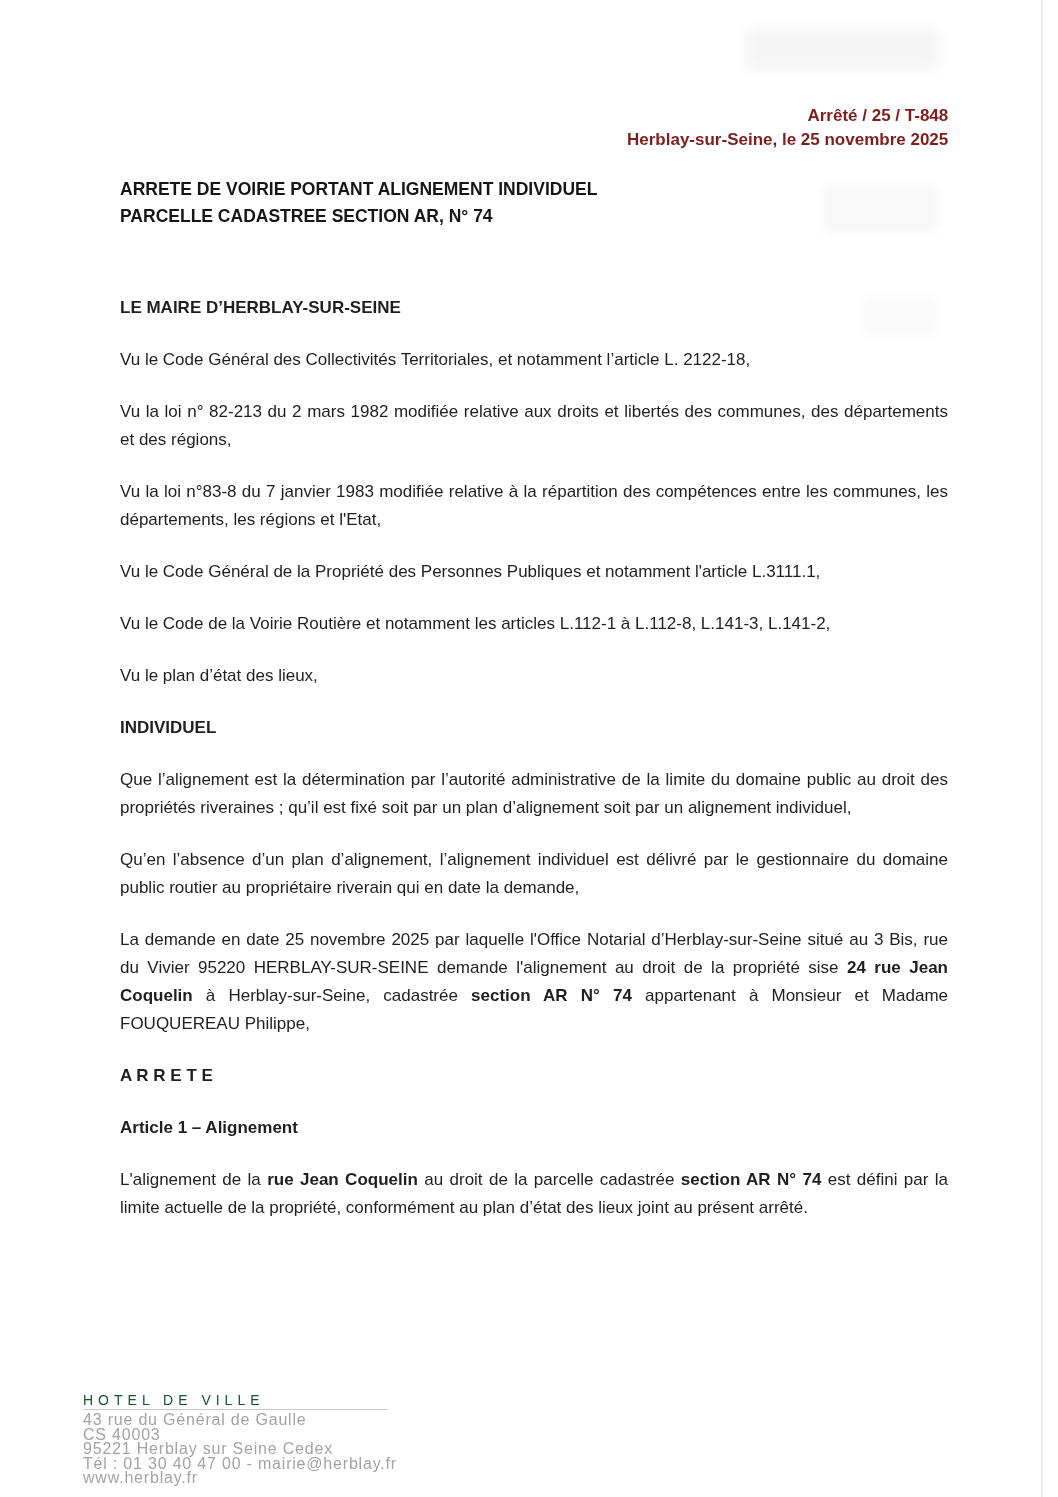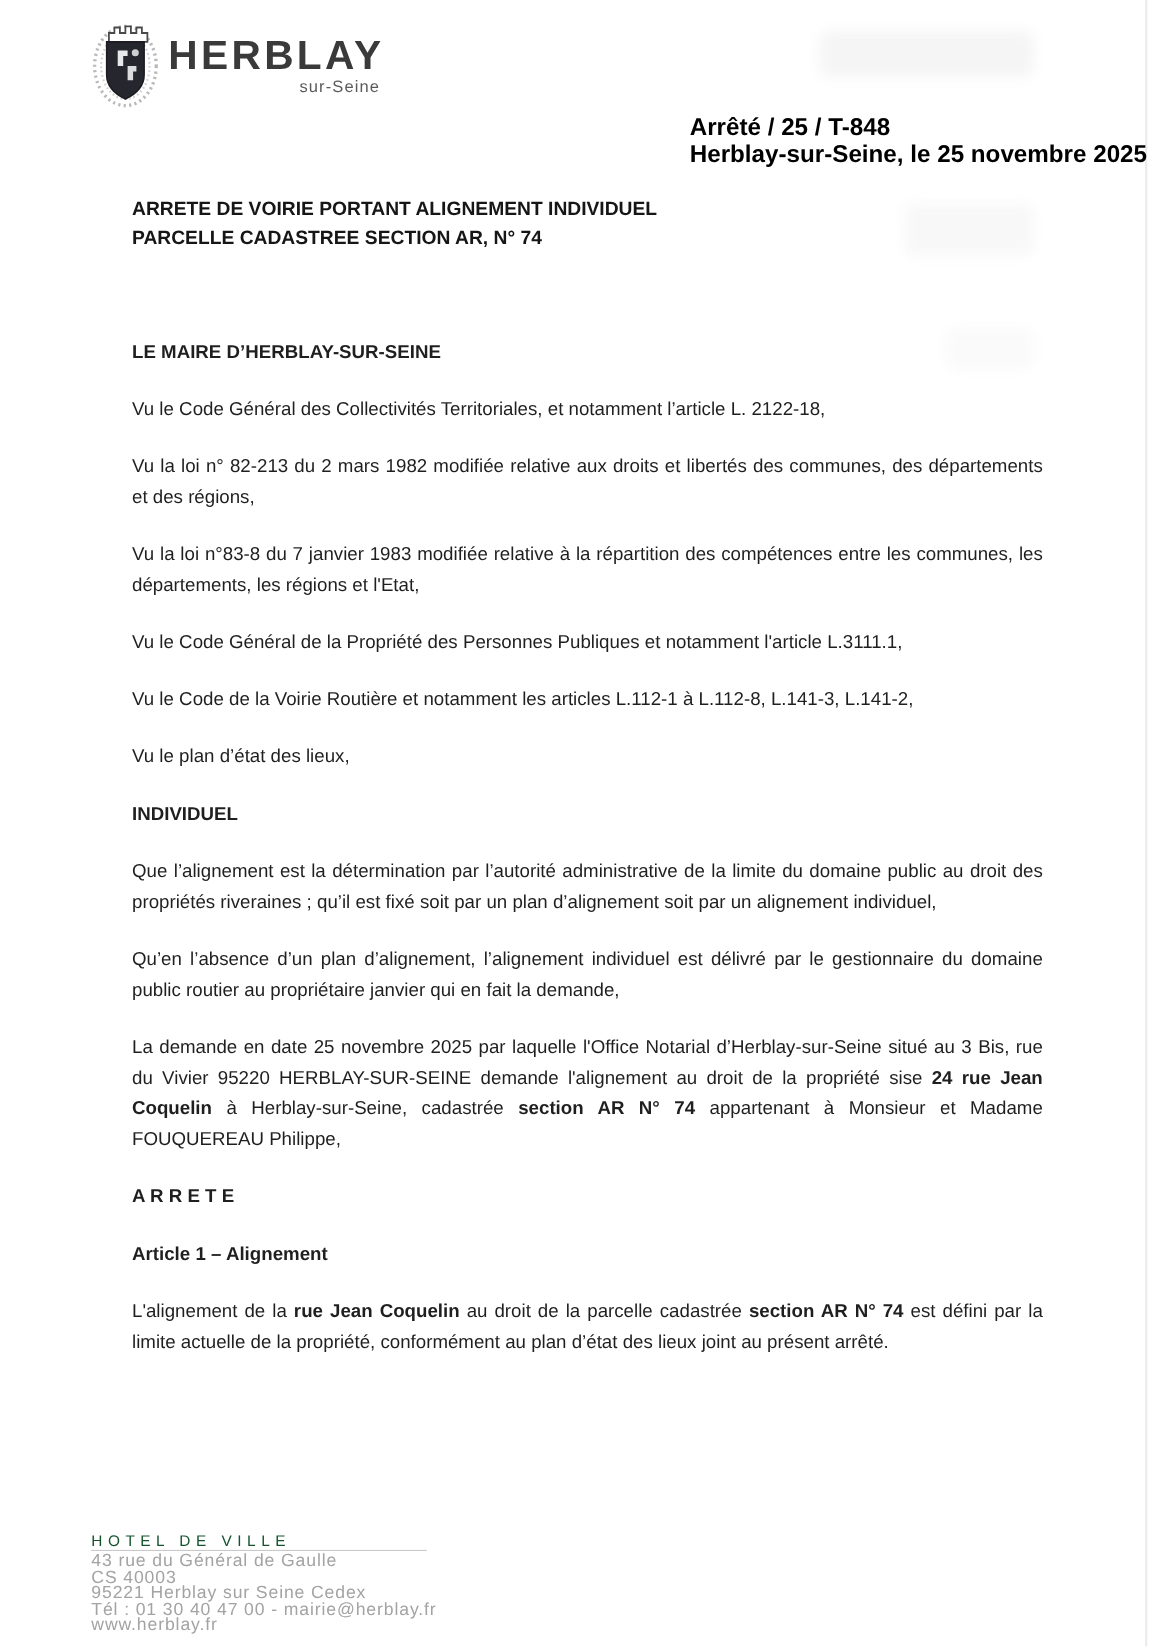--- a/index.html
+++ b/index.html
@@ -26,30 +26,30 @@
     font-size:37px;font-weight:bold;color:var(--logo-ink);
     letter-spacing:3px;line-height:1;margin-top:16px;
   }
   .logo-sub{
     font-size:15px;color:#5a5a5a;letter-spacing:1px;
     text-align:right;margin-top:2px;padding-right:4px;
   }
   
   .ref-block{
     position:absolute;left:627px;top:104px;
-    font-size:22px;font-weight:bold;line-height:24px;color:#000000;
+    font-size:17px;font-weight:bold;line-height:24px;color:#7f1d1d;text-align:right;
   }
   
   .doc-title{
     position:absolute;left:120px;right:111px;top:176px;
     text-align:left;font-size:17.5px;font-weight:bold;line-height:27px;color:#161616;
   }
   
   .doc-body{
-    position:absolute;left:120px;top:306px;width:828px;
+    position:absolute;left:120px;top:294px;width:828px;
     font-size:17px;line-height:28px;text-align:justify;color:var(--ink);
   }
   .doc-body p,.doc-body h3{margin:0 0 24px 0;padding:0;}
   .doc-body h3{font-size:17px;line-height:28px;font-weight:bold;text-align:left;}
   .doc-body .gap-lg{margin-top:4px;}
   .doc-body .gap-xl{margin-top:24px;}
   .b{font-weight:bold;}
   
   .footer{
     position:absolute;left:83px;top:1392px;color:var(--muted);
@@ -71,39 +71,20 @@
 </head>
 <body>
 
 <div class="page">
 
   <div class="artifact a1"></div>
   <div class="artifact a2"></div>
   <div class="artifact a3"></div>
   <div class="artifact edge-line"></div>
 
-  <div class="logo">
-    <svg class="crest" viewBox="0 0 62 84">
-
-      <ellipse cx="31" cy="44" rx="28" ry="36" fill="none" stroke="#b9b9b9" stroke-width="3" stroke-dasharray="2 3"></ellipse>
-      <ellipse cx="31" cy="44" rx="22" ry="30" fill="none" stroke="#cfcfcf" stroke-width="2" stroke-dasharray="1.5 2.5"></ellipse>
-
-      <path d="M16 14 h5 v-5 h5 v5 h5 v-6 h5 v6 h5 v-5 h5 v5 h5 v8 h-35 z" fill="#ffffff" stroke="#4a4a4a" stroke-width="1.6"></path>
-
-      <path d="M14 22 h34 v30 q0 14 -17 22 q-17 -8 -17 -22 z" fill="#26262e" stroke="#1c1c22" stroke-width="1.5"></path>
-
-      <path d="M24 30 v14 h5 v-9 h4 v-5 z" fill="#e8e8ea"></path>
-      <path d="M33 44 v13 h5 v-8 h3 v-5 z" fill="#dcdcde"></path>
-      <circle cx="40" cy="32" r="3.2" fill="#cfcfd2"></circle>
-    </svg>
-    <div class="logo-text">
-      <div class="logo-name">HERBLAY</div>
-      <div class="logo-sub">sur-Seine</div>
-    </div>
-  </div>
 
   <div class="ref-block">
     <div>Arrêté / 25 / T-848</div>
     <div>Herblay-sur-Seine, le 25 novembre 2025</div>
   </div>
 
   <div class="doc-title">
     <div>ARRETE DE VOIRIE PORTANT ALIGNEMENT INDIVIDUEL</div>
     <div>PARCELLE CADASTREE SECTION AR, N° 74</div>
   </div>
@@ -111,21 +92,21 @@
   <div class="doc-body">
       <h3><span class="b">LE MAIRE D’HERBLAY-SUR-SEINE</span></h3>
       <p><span>Vu le Code Général des Collectivités Territoriales, et notamment l’article L. 2122-18,</span></p>
       <p><span>Vu la loi n° 82-213 du 2 mars 1982 modifiée relative aux droits et libertés des communes, des départements et des régions,</span></p>
       <p><span>Vu la loi n°83-8 du 7 janvier 1983 modifiée relative à la répartition des compétences entre les communes, les départements, les régions et l'Etat,</span></p>
       <p><span>Vu le Code Général de la Propriété des Personnes Publiques et notamment l'article L.3111.1,</span></p>
       <p><span>Vu le Code de la Voirie Routière et notamment les articles L.112-1 à L.112-8, L.141-3, L.141-2,</span></p>
       <p><span>Vu le plan d’état des lieux,</span></p>
       <h3><span class="b">INDIVIDUEL</span></h3>
       <p><span>Que l’alignement est la détermination par l’autorité administrative de la limite du domaine public au droit des propriétés riveraines ; qu’il est fixé soit par un plan d’alignement soit par un alignement individuel,</span></p>
-      <p><span>Qu’en l’absence d’un plan d’alignement, l’alignement individuel est délivré par le gestionnaire du domaine public routier au propriétaire janvier qui en fait la demande,</span></p>
+      <p><span>Qu’en l’absence d’un plan d’alignement, l’alignement individuel est délivré par le gestionnaire du domaine public routier au propriétaire riverain qui en date la demande,</span></p>
       <p><span>La demande en date 25 novembre 2025 par laquelle l'Office Notarial d’Herblay-sur-Seine situé au 3 Bis, rue du Vivier 95220 HERBLAY-SUR-SEINE demande l'alignement au droit de la propriété sise </span><span class="b">24 rue Jean Coquelin</span><span> à Herblay-sur-Seine, cadastrée </span><span class="b">section AR N° 74</span><span> appartenant à Monsieur et Madame FOUQUEREAU Philippe,</span></p>
       <h3 class="gap-lg"><span class="b">A R R E T E</span></h3>
       <h3 class="gap-xl"><span class="b">Article 1 – Alignement</span></h3>
       <p><span>L'alignement de la </span><span class="b">rue Jean Coquelin</span><span> au droit de la parcelle cadastrée </span><span class="b">section AR N° 74</span><span> est défini par la limite actuelle de la propriété, conformément au plan d’état des lieux joint au présent arrêté.</span></p>
     </div>
 
   <div class="footer">
     <div class="footer-title">HOTEL DE VILLE</div>
     <div class="footer-rule"></div>
     <div class="footer-lines">

